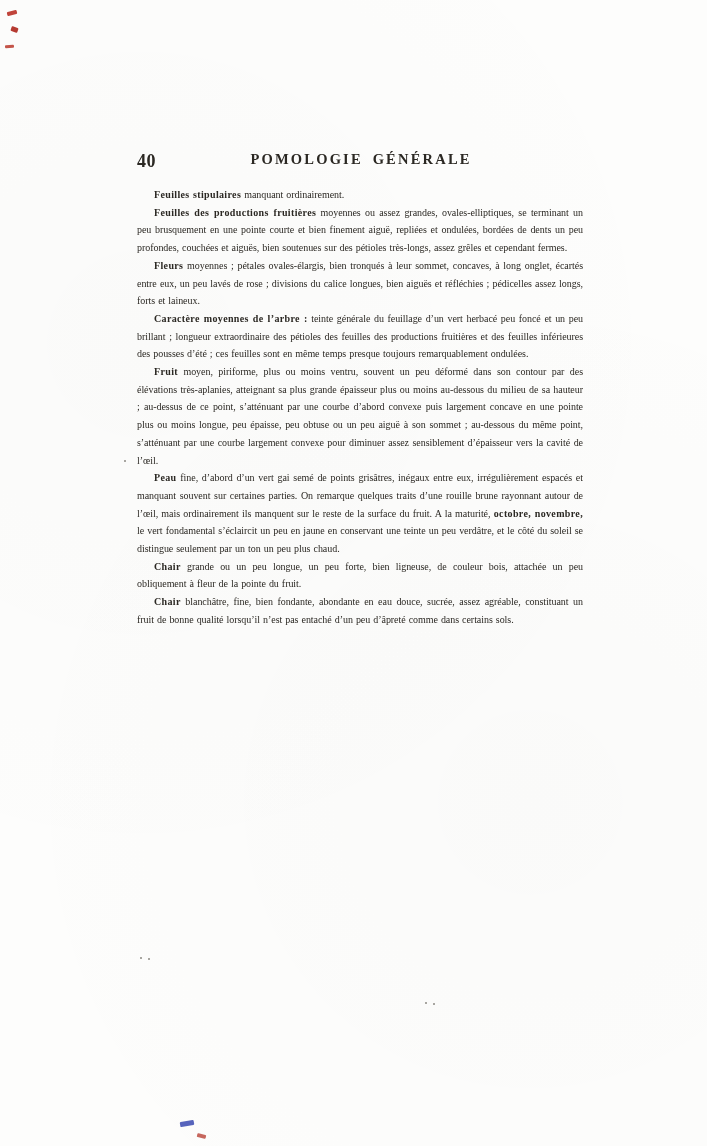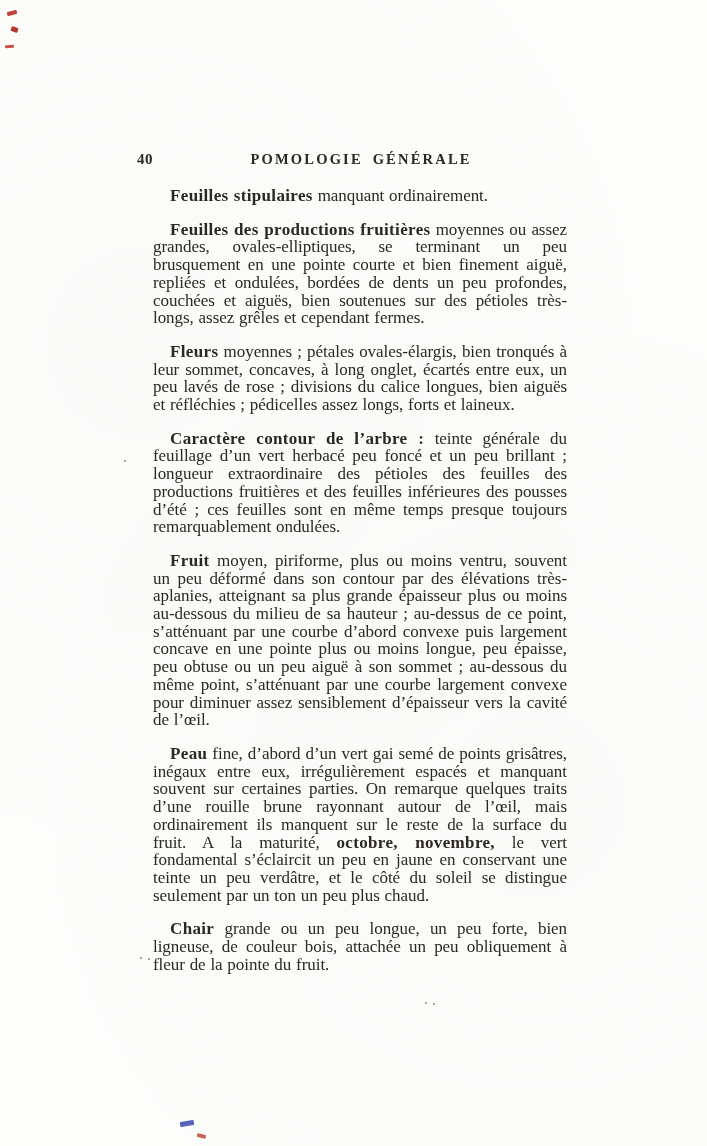--- a/index.html
+++ b/index.html
@@ -31,40 +31,40 @@
   }
   .page-header {
     position: relative;
     height: 20px;
     margin-bottom: 15px;
   }
   .page-number {
     position: absolute;
     left: 0;
     top: 0;
-    font-size: 15px;
+    font-size: 18px;
     font-weight: bold;
     letter-spacing: 0.5px;
   }
   .running-title {
     position: absolute;
     left: 2px;
     right: 0;
     top: 0;
     text-align: center;
     font-size: 14.5px;
     font-weight: bold;
     letter-spacing: 2.2px;
     word-spacing: 4px;
   }
   .body-paras p.para {
-    margin: 16px;
+    margin: 0;
     text-align: justify;
     text-indent: 17px;
-    font-size: 17px;
+    font-size: 10px;
     line-height: 17.7px;
     letter-spacing: -0.05px;
     word-spacing: 0.6px;
   }
   .body-paras p.para span.b {
     font-weight: bold;
     letter-spacing: 0.35px;
   }
   
   .art {
@@ -98,24 +98,25 @@
 
     <div class="page-header">
       <span class="page-number">40</span>
       <span class="running-title">POMOLOGIE GÉNÉRALE</span>
     </div>
 
     <div class="body-paras">
         <p class="para"><span class="b">Feuilles stipulaires</span><span class="r"> manquant ordinairement.</span></p>
         <p class="para"><span class="b">Feuilles des productions fruitières</span><span class="r"> moyennes ou assez grandes, ovales-elliptiques, se terminant un peu brusquement en une pointe courte et bien finement aiguë, repliées et ondulées, bordées de dents un peu profondes, couchées et aiguës, bien soutenues sur des pétioles très-longs, assez grêles et cependant fermes.</span></p>
         <p class="para"><span class="b">Fleurs</span><span class="r"> moyennes ; pétales ovales-élargis, bien tronqués à leur sommet, concaves, à long onglet, écartés entre eux, un peu lavés de rose ; divisions du calice longues, bien aiguës et réfléchies ; pédicelles assez longs, forts et laineux.</span></p>
-        <p class="para"><span class="b">Caractère contour de l’arbre :</span><span class="r"> teinte générale du feuillage d’un vert herbacé peu foncé et un peu brillant ; longueur extraordinaire des pétioles des feuilles des productions fruitières et des feuilles inférieures des pousses d’été ; ces feuilles sont en même temps presque toujours remarqua­blement ondulées.</span></p>
+        <p class="para"><span class="b">Caractère moyennes de l’arbre :</span><span class="r"> teinte générale du feuillage d’un vert herbacé peu foncé et un peu brillant ; longueur extraordinaire des pétioles des feuilles des productions fruitières et des feuilles inférieures des pousses d’été ; ces feuilles sont en même temps presque toujours remarqua­blement ondulées.</span></p>
         <p class="para"><span class="b">Fruit</span><span class="r"> moyen, piriforme, plus ou moins ventru, souvent un peu déformé dans son contour par des élévations très-aplanies, atteignant sa plus grande épaisseur plus ou moins au-dessous du milieu de sa hauteur ; au-dessus de ce point, s’atténuant par une courbe d’abord convexe puis largement concave en une pointe plus ou moins longue, peu épaisse, peu obtuse ou un peu aiguë à son sommet ; au-dessous du même point, s’atténuant par une courbe largement convexe pour diminuer assez sensiblement d’épaisseur vers la cavité de l’œil.</span></p>
         <p class="para"><span class="b">Peau</span><span class="r"> fine, d’abord d’un vert gai semé de points grisâtres, inégaux entre eux, irrégulièrement espacés et manquant souvent sur certaines parties. On remarque quelques traits d’une rouille brune rayonnant autour de l’œil, mais ordinairement ils manquent sur le reste de la surface du fruit. A la maturité, </span><span class="b">octobre, novembre,</span><span class="r"> le vert fondamental s’éclaircit un peu en jaune en conservant une teinte un peu verdâtre, et le côté du soleil se distingue seulement par un ton un peu plus chaud.</span></p>
         <p class="para"><span class="b">Chair</span><span class="r"> grande ou un peu longue, un peu forte, bien ligneuse, de couleur bois, attachée un peu obliquement à fleur de la pointe du fruit.</span></p>
+        <p class="para"><span class="b">Chair</span><span class="r"> blanchâtre, fine, bien fondante, abondante en eau douce, sucrée, assez agréable, constituant un fruit de bonne qualité lorsqu’il n’est pas entaché d’un peu d’âpreté comme dans certains sols.</span></p>
       </div>
 
   </div>
 
   <div class="art art-tl1"></div>
   <div class="art art-tl2"></div>
   <div class="art art-tl3"></div>
   <div class="art art-bl1"></div>
   <div class="art art-bl2"></div>
   <div class="dot dot1"></div>

